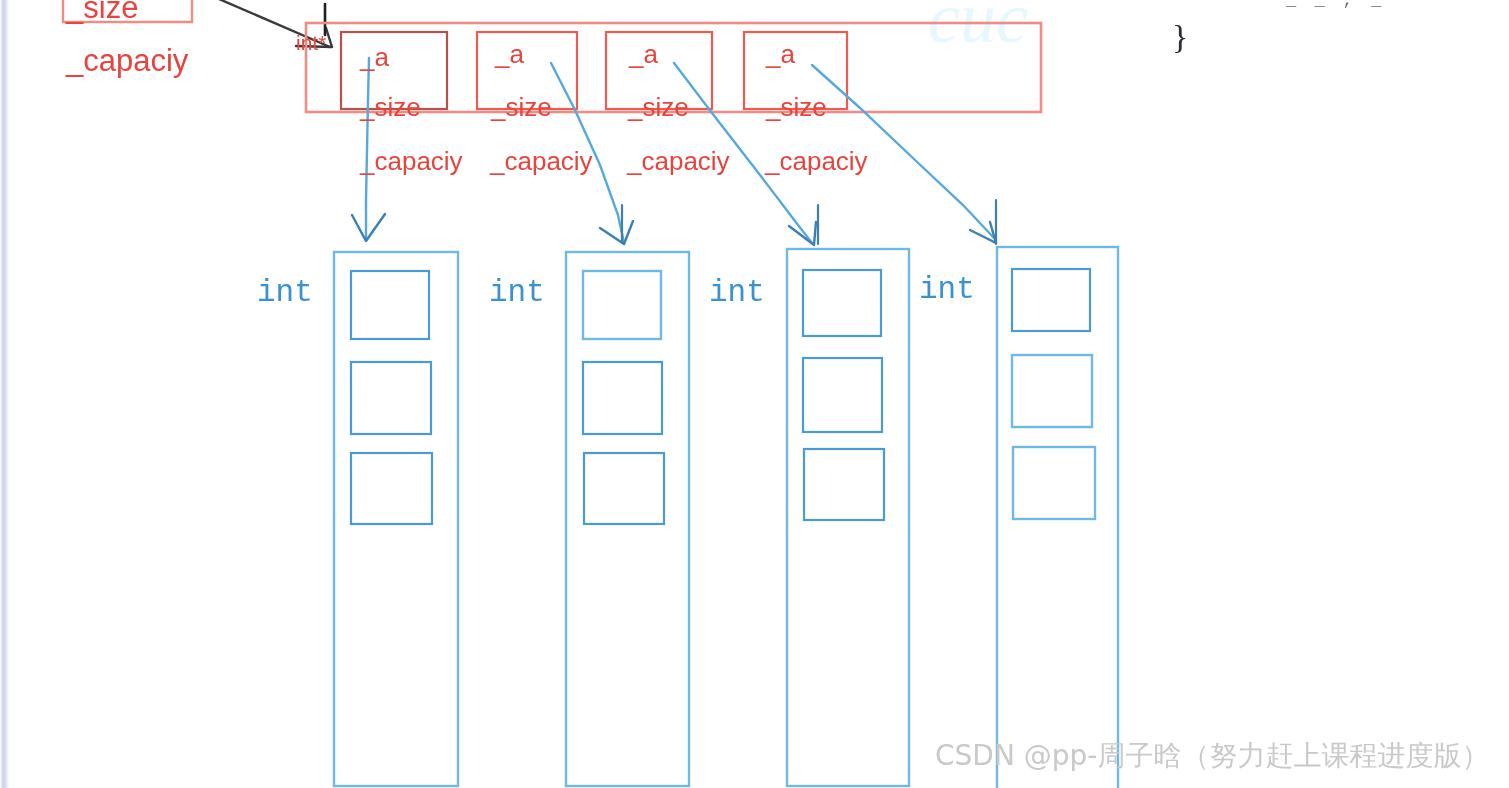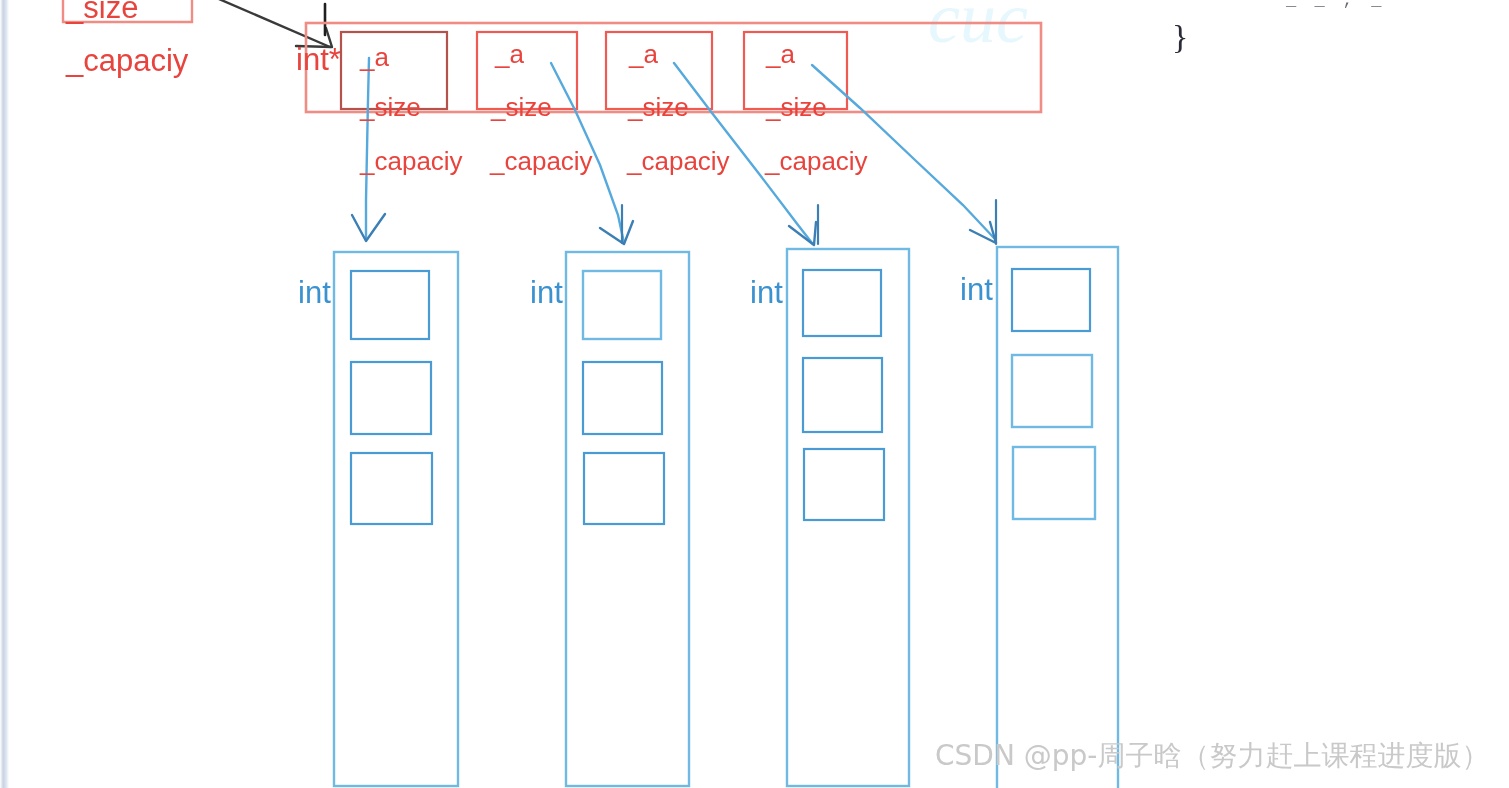--- a/index.html
+++ b/index.html
@@ -37,24 +37,23 @@
     font-size: 26px;
     font-family: "Liberation Sans", sans-serif;
     white-space: nowrap;
     line-height: 1;
   }
   
   .blue-text {
     position: absolute;
     color: #3b92d0;
     font-size: 31px;
-    font-family: Liberation Sans, sans-serif;
-    white-space: nowrap;
-    line-height: 1;
-    margin-left: 41px;
+    font-family: Liberation Mono, monospace;
+    white-space: nowrap;
+    line-height: 1;
   }
   
   .brace {
     position: absolute;
     color: #2b2b38;
     font-size: 34px;
     font-family: "Liberation Serif", serif;
     line-height: 1;
   }
   
@@ -175,21 +174,21 @@
       <rect x="997" y="247" width="121" height="545" fill="none" stroke="#6fb9e3" stroke-width="2.4"></rect>
       <rect x="1012" y="269" width="78" height="62" fill="none" stroke="#4a9bd4" stroke-width="2.2"></rect>
       <rect x="1012" y="355" width="80" height="72" fill="none" stroke="#6fb9e3" stroke-width="2.4"></rect>
       <rect x="1013" y="447" width="82" height="72" fill="none" stroke="#6fb9e3" stroke-width="2.4"></rect>
     </g>
   </svg>
 
   <div class="red-text" style="left:66px; top:-8px; font-size:31px;">_size</div>
   <div class="red-text" style="left:66px; top:45px; font-size:31px;">_capaciy</div>
 
-  <div class="red-text" style="left:296px; top:44px; font-size:31px;">int*</div>
+  <div class="red-text" style="left:296px; top:32px; font-size:21px;">int*</div>
 
   <div class="red-text" style="left:360px; top:44px;">_a</div>
   <div class="red-text" style="left:360px; top:94px;">_size</div>
   <div class="red-text" style="left:360px; top:148px;">_capaciy</div>
 
   <div class="red-text" style="left:495px; top:41px;">_a</div>
   <div class="red-text" style="left:491px; top:94px;">_size</div>
   <div class="red-text" style="left:490px; top:148px;">_capaciy</div>
 
   <div class="red-text" style="left:629px; top:41px;">_a</div>

